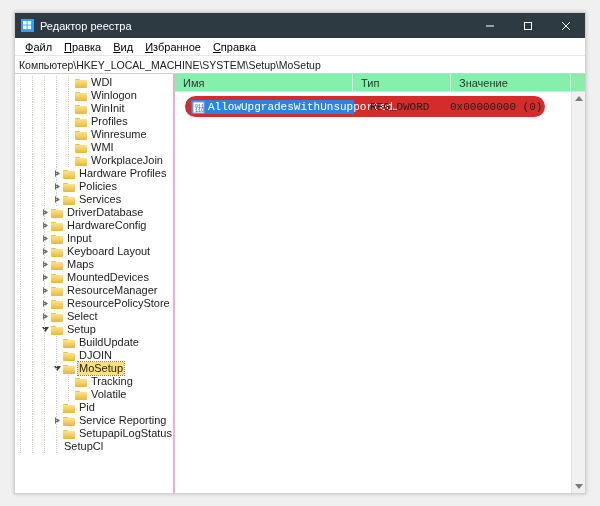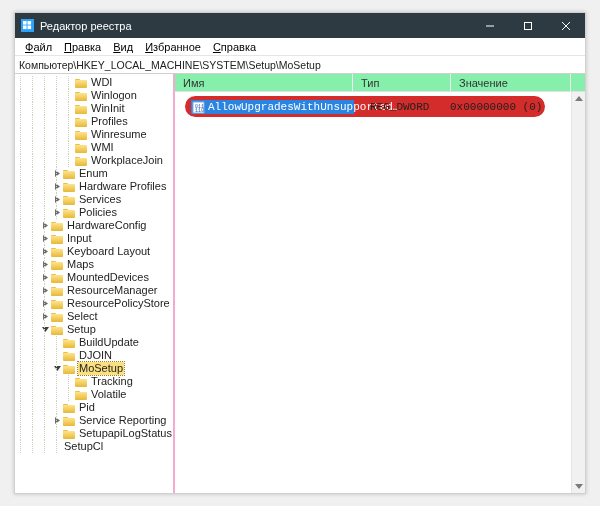--- a/index.html
+++ b/index.html
@@ -182,66 +182,65 @@
               <span style="position:absolute;left:17px;top:0;height:13px;border-left:1px dotted #cfcfc0;"></span>
               <span style="position:absolute;left:29px;top:0;height:13px;border-left:1px dotted #cfcfc0;"></span>
               <span style="position:absolute;left:41px;top:0;height:13px;border-left:1px dotted #cfcfc0;"></span>
             </span>
             <span class="expander">
               <svg width="7" height="7">
                 <polygon points="1,0 6,3.5 1,7" fill="#6d6d6d"></polygon>
               </svg>
             </span>
             <span class="folder-icon"></span>
-            <span class="label">Enum</span>
-          </div>
-          <div class="node">
-            <span style="position: relative; display: inline-block; width: 38px; height: 13px;">
-              <span style="position:absolute;left:5px;top:0;height:13px;border-left:1px dotted #cfcfc0;"></span>
-              <span style="position:absolute;left:17px;top:0;height:13px;border-left:1px dotted #cfcfc0;"></span>
-              <span style="position:absolute;left:29px;top:0;height:13px;border-left:1px dotted #cfcfc0;"></span>
-              <span style="position:absolute;left:41px;top:0;height:13px;border-left:1px dotted #cfcfc0;"></span>
-            </span>
-            <span class="expander">
-              <svg width="7" height="7">
-                <polygon points="1,0 6,3.5 1,7" fill="#6d6d6d"></polygon>
-              </svg>
-            </span>
-            <span class="folder-icon"></span>
             <span class="label">Hardware Profiles</span>
           </div>
           <div class="node">
             <span style="position: relative; display: inline-block; width: 38px; height: 13px;">
               <span style="position:absolute;left:5px;top:0;height:13px;border-left:1px dotted #cfcfc0;"></span>
               <span style="position:absolute;left:17px;top:0;height:13px;border-left:1px dotted #cfcfc0;"></span>
               <span style="position:absolute;left:29px;top:0;height:13px;border-left:1px dotted #cfcfc0;"></span>
               <span style="position:absolute;left:41px;top:0;height:13px;border-left:1px dotted #cfcfc0;"></span>
             </span>
             <span class="expander">
               <svg width="7" height="7">
                 <polygon points="1,0 6,3.5 1,7" fill="#6d6d6d"></polygon>
               </svg>
             </span>
             <span class="folder-icon"></span>
+            <span class="label">Policies</span>
+          </div>
+          <div class="node">
+            <span style="position: relative; display: inline-block; width: 38px; height: 13px;">
+              <span style="position:absolute;left:5px;top:0;height:13px;border-left:1px dotted #cfcfc0;"></span>
+              <span style="position:absolute;left:17px;top:0;height:13px;border-left:1px dotted #cfcfc0;"></span>
+              <span style="position:absolute;left:29px;top:0;height:13px;border-left:1px dotted #cfcfc0;"></span>
+              <span style="position:absolute;left:41px;top:0;height:13px;border-left:1px dotted #cfcfc0;"></span>
+            </span>
+            <span class="expander">
+              <svg width="7" height="7">
+                <polygon points="1,0 6,3.5 1,7" fill="#6d6d6d"></polygon>
+              </svg>
+            </span>
+            <span class="folder-icon"></span>
             <span class="label">Services</span>
           </div>
           <div class="node">
-            <span style="position: relative; display: inline-block; width: 38px; height: 13px;">
-              <span style="position:absolute;left:5px;top:0;height:13px;border-left:1px dotted #cfcfc0;"></span>
-              <span style="position:absolute;left:17px;top:0;height:13px;border-left:1px dotted #cfcfc0;"></span>
-              <span style="position:absolute;left:29px;top:0;height:13px;border-left:1px dotted #cfcfc0;"></span>
-              <span style="position:absolute;left:41px;top:0;height:13px;border-left:1px dotted #cfcfc0;"></span>
-            </span>
-            <span class="expander">
-              <svg width="7" height="7">
-                <polygon points="1,0 6,3.5 1,7" fill="#6d6d6d"></polygon>
-              </svg>
-            </span>
-            <span class="folder-icon"></span>
-            <span class="label">Policies</span>
+            <span style="position: relative; display: inline-block; width: 26px; height: 13px;">
+              <span style="position:absolute;left:5px;top:0;height:13px;border-left:1px dotted #cfcfc0;"></span>
+              <span style="position:absolute;left:17px;top:0;height:13px;border-left:1px dotted #cfcfc0;"></span>
+              <span style="position:absolute;left:29px;top:0;height:13px;border-left:1px dotted #cfcfc0;"></span>
+            </span>
+            <span class="expander">
+              <svg width="7" height="7">
+                <polygon points="1,0 6,3.5 1,7" fill="#6d6d6d"></polygon>
+              </svg>
+            </span>
+            <span class="folder-icon"></span>
+            <span class="label">DriverDatabase</span>
           </div>
           <div class="node">
             <span style="position: relative; display: inline-block; width: 26px; height: 13px;">
               <span style="position:absolute;left:5px;top:0;height:13px;border-left:1px dotted #cfcfc0;"></span>
               <span style="position:absolute;left:17px;top:0;height:13px;border-left:1px dotted #cfcfc0;"></span>
               <span style="position:absolute;left:29px;top:0;height:13px;border-left:1px dotted #cfcfc0;"></span>
             </span>
             <span class="expander">
               <svg width="7" height="7">
                 <polygon points="1,0 6,3.5 1,7" fill="#6d6d6d"></polygon>

